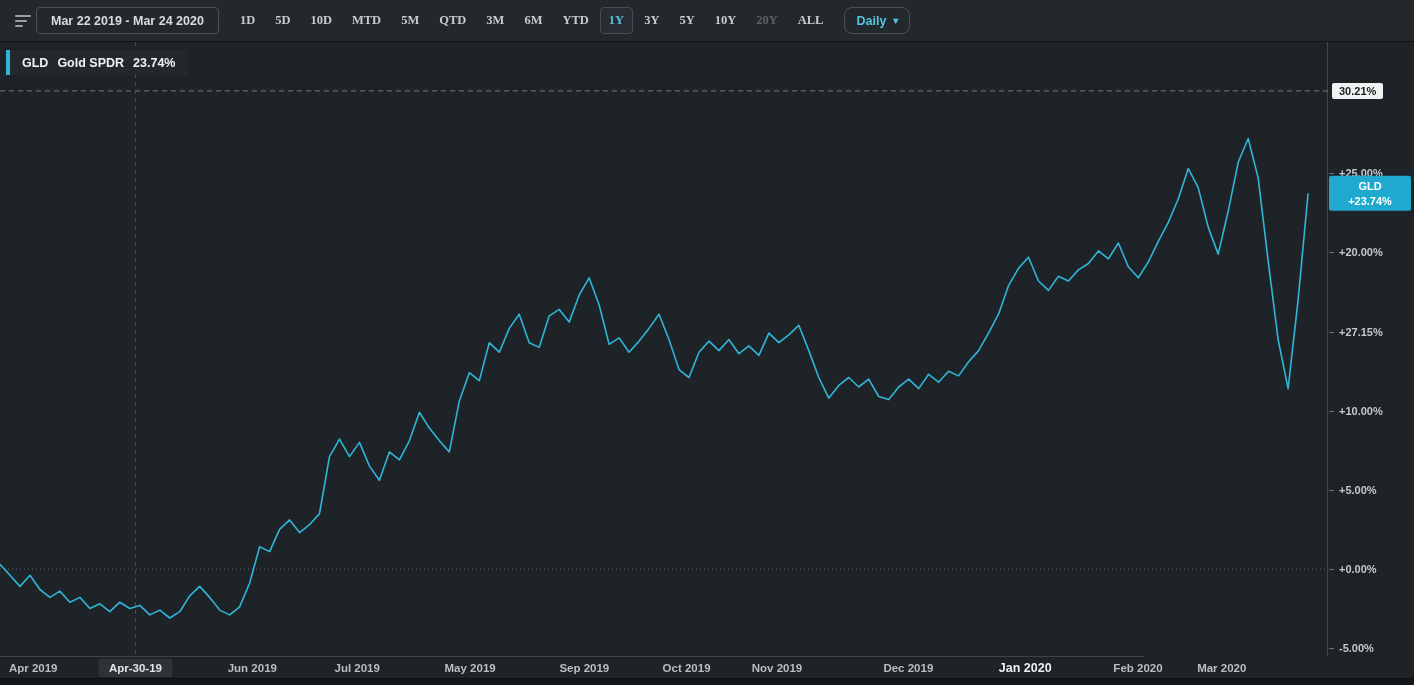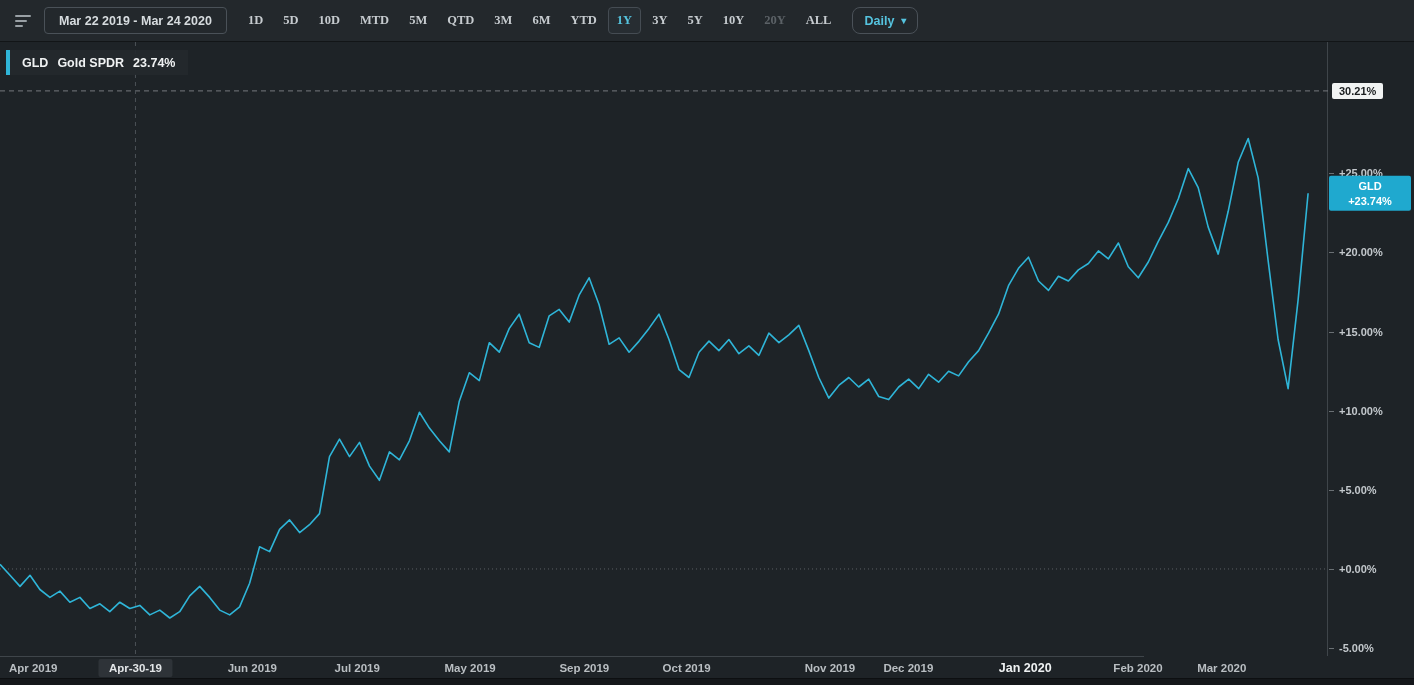--- a/index.html
+++ b/index.html
@@ -3,21 +3,21 @@
 <meta charset="utf-8">
 <style>
   * { box-sizing: border-box; margin: 0; padding: 0; }
   body { background:#101315; font-family:"Liberation Sans", sans-serif; }
   .app { position:relative; width:1414px; height:685px; background:#1e2327; overflow:hidden; }
 
   
   .toolbar { display:flex; align-items:center; height:42px; background:#23282c;
              border-bottom:1px solid #121517; padding:0 10px; }
   .menu-btn { width:26px; height:26px; display:flex; align-items:center; justify-content:center; cursor:pointer; }
-  .date-range { height:27px; margin-left:8px; padding:0 14px; background:transparent;
+  .date-range { height:27px; padding:0 14px; background:transparent;
                 border:1px solid #4a5158; border-radius:4px; color:#d7dcdf;
                 font-weight:700; font-size:12.5px; font-family:inherit; cursor:pointer; }
   .periods { display:flex; align-items:center; gap:2px; margin-left:12px; }
   .period { background:transparent; border:1px solid transparent; color:#c6cbcf;
             font-weight:700; font-size:12.5px; font-family:Liberation Serif, serif; padding:5px 8px;
             border-radius:4px; cursor:pointer; }
   .period.active { border-color:#454c53; background:#272d32; color:#55c3de; }
   .period.disabled { color:#5b6166; }
   .freq { display:flex; align-items:center; gap:7px; height:27px; margin-left:12px; padding:0 11px;
           border:1px solid #4a5158; border-radius:8px; background:transparent;
@@ -105,41 +105,41 @@
         <span class="bar"></span>
         <span class="sym">GLD</span>
         <span class="nm">Gold SPDR</span>
         <span class="pct">23.74%</span>
       </div>
     </div>
     <div class="yaxis">
         <div class="ytick hl" style="top: 48.8985px;">30.21%</div>
         <div class="ytick" style="top: 131.345px;">+25.00%</div>
         <div class="ytick" style="top: 210.469px;">+20.00%</div>
-        <div class="ytick" style="top: 289.593px;">+15.00%</div>
+        <div class="ytick" style="top: 289.593px;">+27.15%</div>
         <div class="ytick" style="top: 368.716px;">+10.00%</div>
         <div class="ytick" style="top: 447.84px;">+5.00%</div>
         <div class="ytick" style="top: 526.964px;">+0.00%</div>
         <div class="ytick" style="top: 606.088px;">-5.00%</div>
         <div class="ptag" style="top: 151.285px;">
           <div>GLD</div>
           <div>+23.74%</div>
         </div>
       </div>
   </div>
 
   <div class="xaxis-row">
       <div class="xtick" style="left: 33.2px;">Apr 2019</div>
       <div class="xtick crosshair-box" style="left: 135.456px;">Apr-30-19</div>
       <div class="xtick" style="left: 252.32px;">Jun 2019</div>
       <div class="xtick" style="left: 357.232px;">Jul 2019</div>
       <div class="xtick" style="left: 470.112px;">May 2019</div>
       <div class="xtick" style="left: 584.32px;">Sep 2019</div>
       <div class="xtick" style="left: 686.576px;">Oct 2019</div>
-      <div class="xtick" style="left: 830px;">Nov 2019</div>
+      <div class="xtick" style="left: 777px;">Nov 2019</div>
       <div class="xtick emphasis" style="left: 1025.22px;">Jan 2020</div>
       <div class="xtick" style="left: 908.352px;">Dec 2019</div>
       <div class="xtick" style="left: 1127.47px; padding-left: 21px;">Feb 2020</div>
       <div class="xtick" style="left: 1221.76px;">Mar 2020</div>
     </div>
 
   <div class="bottom-bar"></div>
 
 </div>
 

